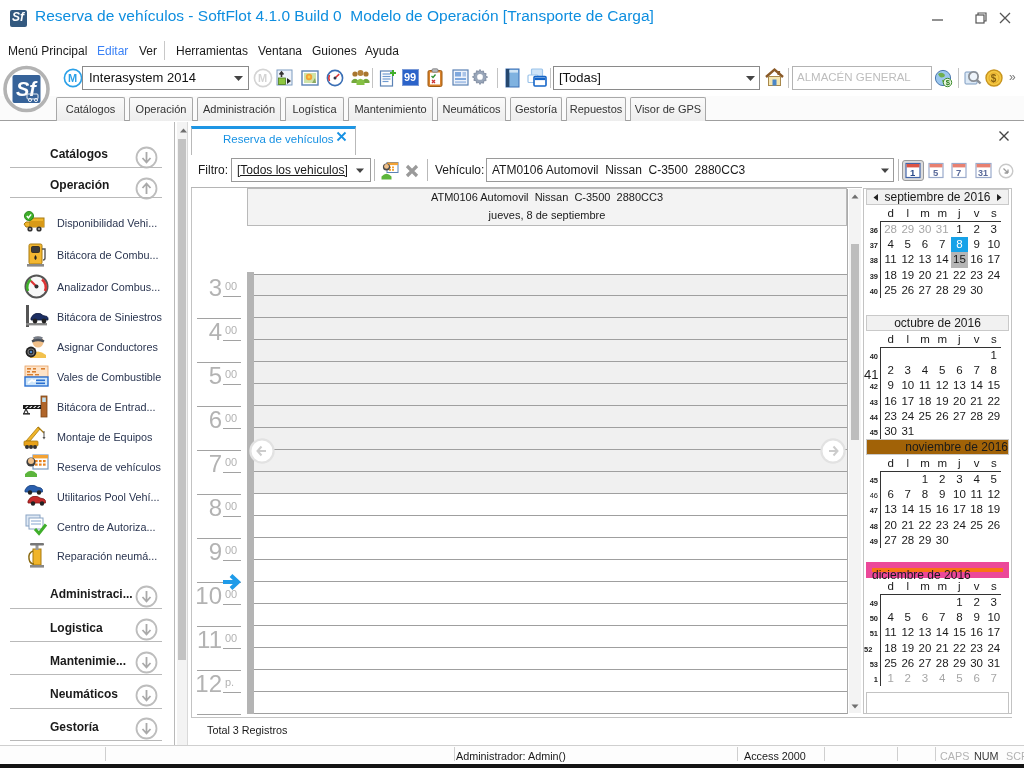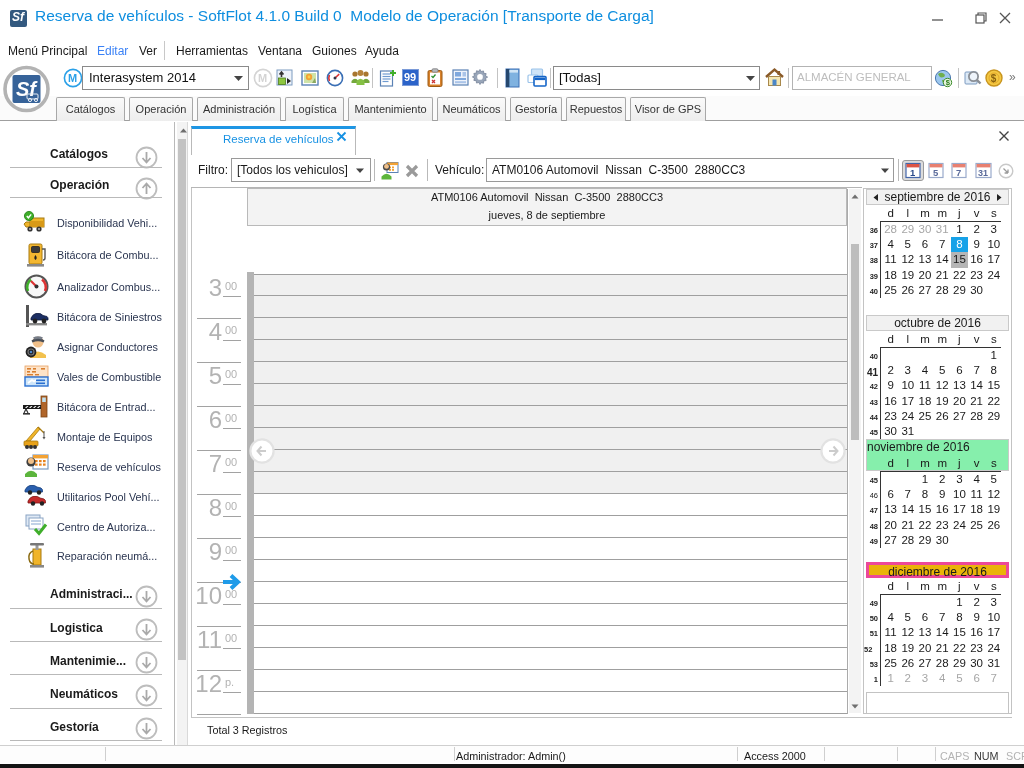--- a/index.html
+++ b/index.html
@@ -407,21 +407,21 @@
 <svg class="abs" style="left:336px;top:131px;" width="11" height="11">
     <path d="M1.5 1.5 L9.5 9.5 M9.5 1.5 L1.5 9.5" stroke="#1691e3" stroke-width="1.8"></path>
   </svg>
 
 <svg class="abs" style="left:998px;top:130px;" width="12" height="12">
     <path d="M1.5 1.5 L10.5 10.5 M10.5 1.5 L1.5 10.5" stroke="#444" stroke-width="1.4"></path>
   </svg>
 
 <div class="txt" style="left:198px;top:163px;font-size:12px;color:#1a1a1a;">Filtro:</div>
 <div class="abs" style="left:231px;top:158px;width:140px;height:24px;background:#fff;border:1px solid #9a9a9a;box-sizing:border-box;"></div>
-<div class="txt" style="left:237px;top:163px;font-size:12px;color:#1a1a1a;">[Todos los vehiculos]</div>
+<div class="txt" style="left:237px;top:163px;font-size:12px;color:#1a1a1a;text-decoration:underline;">[Todos los vehiculos]</div>
 <svg class="abs" style="left:355px;top:167px;" width="11" height="7">
     <path d="M1 1.5 L5 6 L9 1.5 Z" fill="#444"></path>
   </svg>
 <div class="vline" style="left:374px;top:159px;height:22px;background:#b9b9b9;"></div>
 
 <svg class="abs" style="left:381px;top:161px;" width="18" height="19" viewBox="0 0 18 19">
   <rect x="6" y="1.5" width="11" height="10" fill="#fff" stroke="#5b82b5" stroke-width="1"></rect>
   <rect x="6" y="1.5" width="11" height="2.6" fill="#f3a234"></rect>
   <g fill="#f3a234">
       <rect x="8" y="5.5" width="2" height="1.8"></rect>
@@ -612,21 +612,21 @@
 <div class="abs" style="left:899.2px;top:332.5px;width:17.2px;text-align:center;font-size:11.5px;color:#1a1a1a;">l</div>
 <div class="abs" style="left:916.4px;top:332.5px;width:17.2px;text-align:center;font-size:11.5px;color:#1a1a1a;">m</div>
 <div class="abs" style="left:933.6px;top:332.5px;width:17.2px;text-align:center;font-size:11.5px;color:#1a1a1a;">m</div>
 <div class="abs" style="left:950.8px;top:332.5px;width:17.2px;text-align:center;font-size:11.5px;color:#1a1a1a;">j</div>
 <div class="abs" style="left:968.0px;top:332.5px;width:17.2px;text-align:center;font-size:11.5px;color:#1a1a1a;">v</div>
 <div class="abs" style="left:985.2px;top:332.5px;width:17.2px;text-align:center;font-size:11.5px;color:#1a1a1a;">s</div>
 <div class="hline" style="left:880px;width:120.5px;top:346.5px;background:#333;"></div>
 <div class="vline" style="left:880px;top:346.5px;height:92.7px;background:#333;"></div>
 <div class="abs" style="left:864px;top:352.0px;width:14px;text-align:right;font-size:7.5px;font-weight:bold;color:#222;">40</div>
 <div class="abs" style="left:985.2px;top:348.0px;width:17.2px;height:15.2px;text-align:center;font-size:11.5px;color:#1a1a1a;line-height:15.2px;">1</div>
-<div class="abs" style="left:864px;top:367.2px;width:14px;text-align:right;font-size:10px;font-weight:bold;color:#222;">41</div>
+<div class="abs" style="left:864px;top:367.2px;width:14px;text-align:right;font-size:13px;font-weight:normal;color:#222;">41</div>
 <div class="abs" style="left:882.0px;top:363.2px;width:17.2px;height:15.2px;text-align:center;font-size:11.5px;color:#1a1a1a;line-height:15.2px;">2</div>
 <div class="abs" style="left:899.2px;top:363.2px;width:17.2px;height:15.2px;text-align:center;font-size:11.5px;color:#1a1a1a;line-height:15.2px;">3</div>
 <div class="abs" style="left:916.4px;top:363.2px;width:17.2px;height:15.2px;text-align:center;font-size:11.5px;color:#1a1a1a;line-height:15.2px;">4</div>
 <div class="abs" style="left:933.6px;top:363.2px;width:17.2px;height:15.2px;text-align:center;font-size:11.5px;color:#1a1a1a;line-height:15.2px;">5</div>
 <div class="abs" style="left:950.8px;top:363.2px;width:17.2px;height:15.2px;text-align:center;font-size:11.5px;color:#1a1a1a;line-height:15.2px;">6</div>
 <div class="abs" style="left:968.0px;top:363.2px;width:17.2px;height:15.2px;text-align:center;font-size:11.5px;color:#1a1a1a;line-height:15.2px;">7</div>
 <div class="abs" style="left:985.2px;top:363.2px;width:17.2px;height:15.2px;text-align:center;font-size:11.5px;color:#1a1a1a;line-height:15.2px;">8</div>
 <div class="abs" style="left:864px;top:382.4px;width:14px;text-align:right;font-size:7.5px;font-weight:bold;color:#222;">42</div>
 <div class="abs" style="left:882.0px;top:378.4px;width:17.2px;height:15.2px;text-align:center;font-size:11.5px;color:#1a1a1a;line-height:15.2px;">9</div>
 <div class="abs" style="left:899.2px;top:378.4px;width:17.2px;height:15.2px;text-align:center;font-size:11.5px;color:#1a1a1a;line-height:15.2px;">10</div>
@@ -647,21 +647,21 @@
 <div class="abs" style="left:882.0px;top:408.8px;width:17.2px;height:15.2px;text-align:center;font-size:11.5px;color:#1a1a1a;line-height:15.2px;">23</div>
 <div class="abs" style="left:899.2px;top:408.8px;width:17.2px;height:15.2px;text-align:center;font-size:11.5px;color:#1a1a1a;line-height:15.2px;">24</div>
 <div class="abs" style="left:916.4px;top:408.8px;width:17.2px;height:15.2px;text-align:center;font-size:11.5px;color:#1a1a1a;line-height:15.2px;">25</div>
 <div class="abs" style="left:933.6px;top:408.8px;width:17.2px;height:15.2px;text-align:center;font-size:11.5px;color:#1a1a1a;line-height:15.2px;">26</div>
 <div class="abs" style="left:950.8px;top:408.8px;width:17.2px;height:15.2px;text-align:center;font-size:11.5px;color:#1a1a1a;line-height:15.2px;">27</div>
 <div class="abs" style="left:968.0px;top:408.8px;width:17.2px;height:15.2px;text-align:center;font-size:11.5px;color:#1a1a1a;line-height:15.2px;">28</div>
 <div class="abs" style="left:985.2px;top:408.8px;width:17.2px;height:15.2px;text-align:center;font-size:11.5px;color:#1a1a1a;line-height:15.2px;">29</div>
 <div class="abs" style="left:864px;top:428.0px;width:14px;text-align:right;font-size:7.5px;font-weight:bold;color:#222;">45</div>
 <div class="abs" style="left:882.0px;top:424.0px;width:17.2px;height:15.2px;text-align:center;font-size:11.5px;color:#1a1a1a;line-height:15.2px;">30</div>
 <div class="abs" style="left:899.2px;top:424.0px;width:17.2px;height:15.2px;text-align:center;font-size:11.5px;color:#1a1a1a;line-height:15.2px;">31</div>
-<div class="abs" style="left:866px;top:439px;width:143px;height:32px;background:#86efac;border:1px solid #c9c9c9;box-sizing:border-box;text-align:left;font-size:12px;color:#1a1a1a;line-height:15px;">noviembre de 2016</div>
+<div class="abs" style="left:866px;top:439px;width:143px;height:16px;background:#a16207;border:1px solid #c9c9c9;box-sizing:border-box;text-align:right;font-size:12px;color:#1a1a1a;line-height:15px;">noviembre de 2016</div>
 <div class="abs" style="left:882.0px;top:456.5px;width:17.2px;text-align:center;font-size:11.5px;color:#1a1a1a;">d</div>
 <div class="abs" style="left:899.2px;top:456.5px;width:17.2px;text-align:center;font-size:11.5px;color:#1a1a1a;">l</div>
 <div class="abs" style="left:916.4px;top:456.5px;width:17.2px;text-align:center;font-size:11.5px;color:#1a1a1a;">m</div>
 <div class="abs" style="left:933.6px;top:456.5px;width:17.2px;text-align:center;font-size:11.5px;color:#1a1a1a;">m</div>
 <div class="abs" style="left:950.8px;top:456.5px;width:17.2px;text-align:center;font-size:11.5px;color:#1a1a1a;">j</div>
 <div class="abs" style="left:968.0px;top:456.5px;width:17.2px;text-align:center;font-size:11.5px;color:#1a1a1a;">v</div>
 <div class="abs" style="left:985.2px;top:456.5px;width:17.2px;text-align:center;font-size:11.5px;color:#1a1a1a;">s</div>
 <div class="hline" style="left:880px;width:120.5px;top:470.5px;background:#333;"></div>
 <div class="vline" style="left:880px;top:470.5px;height:77.5px;background:#333;"></div>
 <div class="abs" style="left:864px;top:476.0px;width:14px;text-align:right;font-size:7.5px;font-weight:bold;color:#222;">45</div>
@@ -692,21 +692,21 @@
 <div class="abs" style="left:916.4px;top:517.6px;width:17.2px;height:15.2px;text-align:center;font-size:11.5px;color:#1a1a1a;line-height:15.2px;">22</div>
 <div class="abs" style="left:933.6px;top:517.6px;width:17.2px;height:15.2px;text-align:center;font-size:11.5px;color:#1a1a1a;line-height:15.2px;">23</div>
 <div class="abs" style="left:950.8px;top:517.6px;width:17.2px;height:15.2px;text-align:center;font-size:11.5px;color:#1a1a1a;line-height:15.2px;">24</div>
 <div class="abs" style="left:968.0px;top:517.6px;width:17.2px;height:15.2px;text-align:center;font-size:11.5px;color:#1a1a1a;line-height:15.2px;">25</div>
 <div class="abs" style="left:985.2px;top:517.6px;width:17.2px;height:15.2px;text-align:center;font-size:11.5px;color:#1a1a1a;line-height:15.2px;">26</div>
 <div class="abs" style="left:864px;top:536.8px;width:14px;text-align:right;font-size:7.5px;font-weight:bold;color:#222;">49</div>
 <div class="abs" style="left:882.0px;top:532.8px;width:17.2px;height:15.2px;text-align:center;font-size:11.5px;color:#1a1a1a;line-height:15.2px;">27</div>
 <div class="abs" style="left:899.2px;top:532.8px;width:17.2px;height:15.2px;text-align:center;font-size:11.5px;color:#1a1a1a;line-height:15.2px;">28</div>
 <div class="abs" style="left:916.4px;top:532.8px;width:17.2px;height:15.2px;text-align:center;font-size:11.5px;color:#1a1a1a;line-height:15.2px;">29</div>
 <div class="abs" style="left:933.6px;top:532.8px;width:17.2px;height:15.2px;text-align:center;font-size:11.5px;color:#1a1a1a;line-height:15.2px;">30</div>
-<div class="abs" style="left:866px;top:562px;width:143px;height:16px;background:#eab308;border:3px solid #ec4899;box-sizing:border-box;text-align:center;font-size:12px;color:#1a1a1a;line-height:15px;">diciembre de 2016</div>
+<div class="abs" style="left:866px;top:562px;width:143px;height:16px;background:#f97316;border:6px solid #ec4899;box-sizing:border-box;font-size:12px;color:#1a1a1a;line-height:15px;">diciembre de 2016</div>
 <div class="abs" style="left:882.0px;top:579.5px;width:17.2px;text-align:center;font-size:11.5px;color:#1a1a1a;">d</div>
 <div class="abs" style="left:899.2px;top:579.5px;width:17.2px;text-align:center;font-size:11.5px;color:#1a1a1a;">l</div>
 <div class="abs" style="left:916.4px;top:579.5px;width:17.2px;text-align:center;font-size:11.5px;color:#1a1a1a;">m</div>
 <div class="abs" style="left:933.6px;top:579.5px;width:17.2px;text-align:center;font-size:11.5px;color:#1a1a1a;">m</div>
 <div class="abs" style="left:950.8px;top:579.5px;width:17.2px;text-align:center;font-size:11.5px;color:#1a1a1a;">j</div>
 <div class="abs" style="left:968.0px;top:579.5px;width:17.2px;text-align:center;font-size:11.5px;color:#1a1a1a;">v</div>
 <div class="abs" style="left:985.2px;top:579.5px;width:17.2px;text-align:center;font-size:11.5px;color:#1a1a1a;">s</div>
 <div class="hline" style="left:880px;width:120.5px;top:593.5px;background:#333;"></div>
 <div class="vline" style="left:880px;top:593.5px;height:92.7px;background:#333;"></div>
 <div class="abs" style="left:864px;top:599.0px;width:14px;text-align:right;font-size:7.5px;font-weight:bold;color:#222;">49</div>

